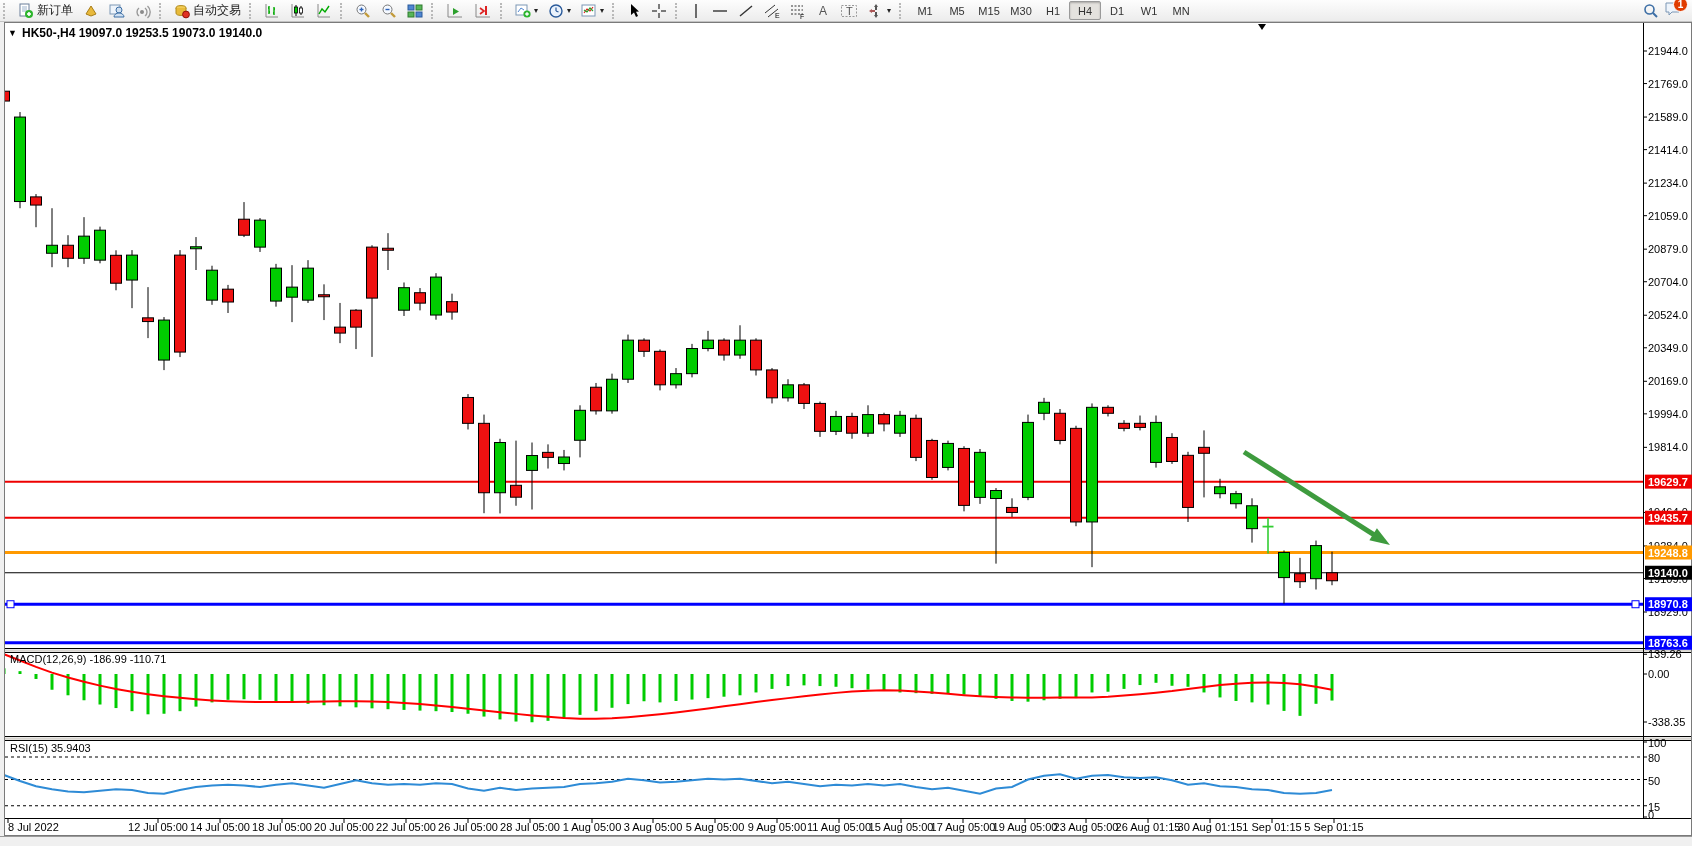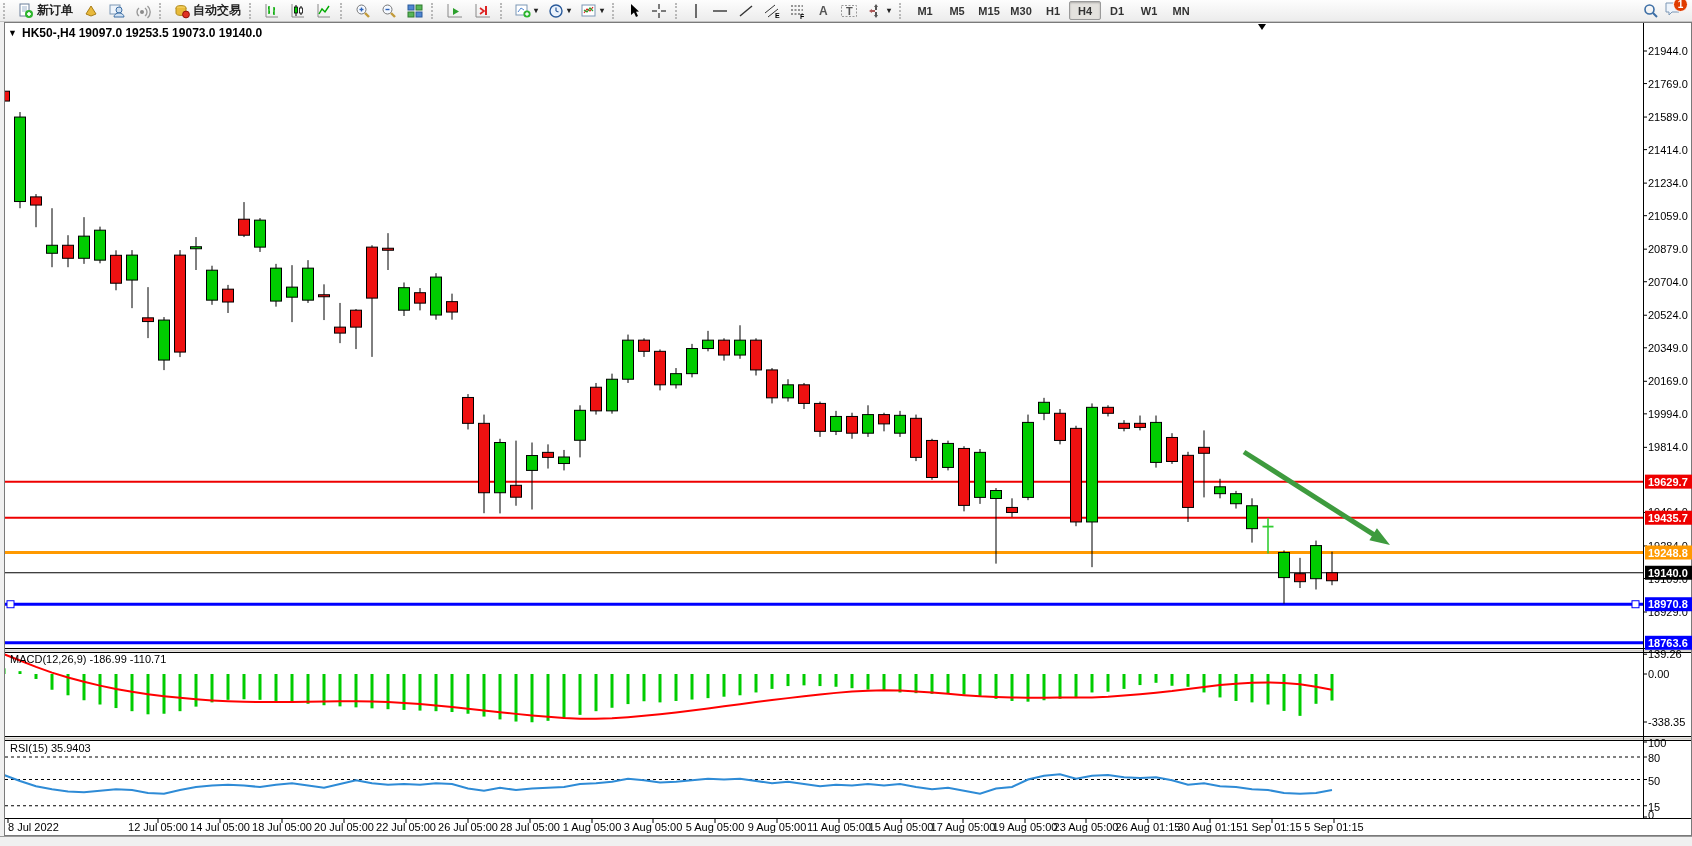--- a/index.html
+++ b/index.html
@@ -3,24 +3,24 @@
 <meta charset="utf-8">
 <style>
   html,body{margin:0;padding:0;width:1692px;height:846px;background:#f0f0f0;overflow:hidden;
             font-family:"Liberation Sans",sans-serif;}
   
   .toolbar{position:absolute;left:0;top:0;width:1692px;height:21px;
            background:linear-gradient(#fdfdfd,#ececec);border-bottom:1px solid #c3c3c3;
            display:flex;align-items:center;font-size:12px;color:#222;user-select:none;}
   .grip{width:5px;height:16px;margin:0 3px;border-left:2px dotted #b9b9b9;}
   .tbtn{height:19px;display:flex;align-items:center;gap:3px;padding:0 4px;border:1px solid transparent;
-        border-radius:2px;cursor:default;font-weight:bold;}
+        border-radius:2px;cursor:default;}
   .tbtn svg{display:block;}
   .tf{min-width:22px;height:17px;display:flex;align-items:center;justify-content:center;
-      padding:0 4px;font-size:11px;font-weight:bold;color:#333;border:1px solid transparent;border-radius:2px;}
+      padding:0 4px;font-size:11px;font-weight:normal;color:#333;border:1px solid transparent;border-radius:2px;}
   .tf.active{background:#e4e2de;border-color:#9a9a9a;box-shadow:inset 0 1px 2px rgba(0,0,0,.25);}
   .spacer{flex:1;}
   .badge{position:absolute;top:-4px;right:-6px;background:#e03c00;color:#fff;border-radius:8px;
          min-width:13px;height:13px;font-size:10px;font-weight:bold;display:flex;align-items:center;
          justify-content:center;border:1px solid #fff;}
   .chat-wrap{position:relative;margin-right:10px;}
   
   #chart-wrap{position:absolute;left:0;top:0;width:1692px;height:846px;}
   svg text{font-family:"Liberation Sans",sans-serif;}
 </style>

